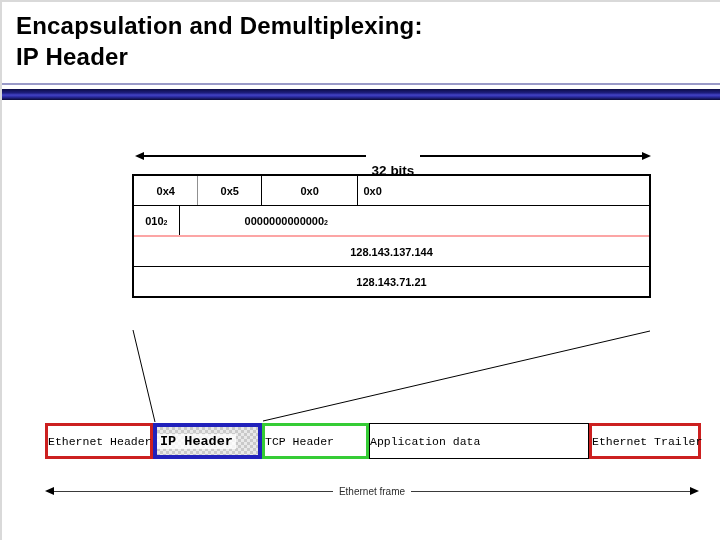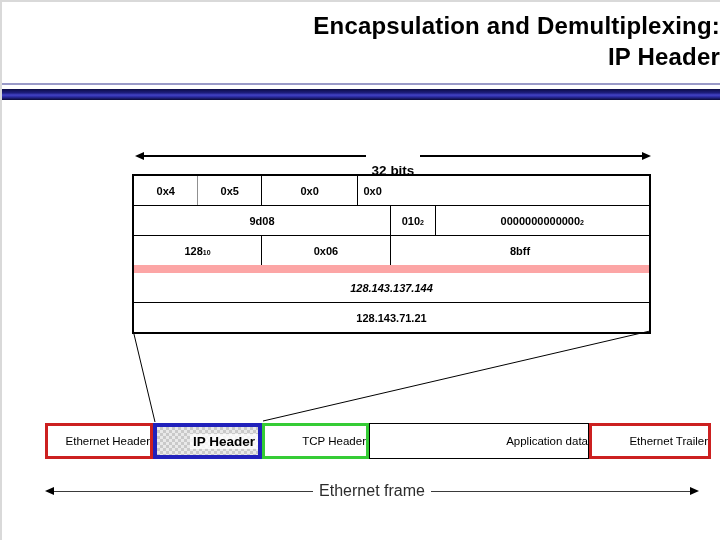--- a/index.html
+++ b/index.html
@@ -6,24 +6,23 @@
   .slide {
     position:relative; width:720px; height:540px;
     background:#ffffff; overflow:hidden;
     font-family:"Liberation Sans", sans-serif;
     box-sizing:border-box;
     border-top:2px solid #d9d9d9; border-left:2px solid #d9d9d9;
   }
 
   
   .title {
-    position:absolute; left:28px; top:8px; width:690px;
+    position:absolute; left:14px; top:8px; width:690px;
     font-size:24px; font-weight:bold; color:#000; line-height:31px;
     letter-spacing:0.2px;
-    text-align:right;
   }
   .rule-thin {
     position:absolute; left:0; top:81px; width:720px; height:2px;
     background:#9a9ac8;
   }
   .rule-main {
     position:absolute; left:0; top:87px; width:720px; height:11px;
     background:linear-gradient(180deg,#0b0b46 0%,#1d1d7e 35%,#4343c6 55%,#2a2aa0 72%,#090936 100%);
   }
 
@@ -34,61 +33,61 @@
   .harrow .ah.right { border-left:9px solid #000; }
   .harrow .ln { flex:1 1 auto; height:1px; background:#3a3a3a; }
   .harrow .lbl { flex:0 0 auto; padding:0 6px; white-space:nowrap; }
 
   #bits-arrow { left:133px; top:147px; width:516px; height:14px; }
   #bits-arrow .lbl { font-size:13.5px; font-weight:bold; color:#000;margin-top:28px; }
   #bits-arrow .ln { background:#000; height:2px; }
   #bits-arrow .ah.left{ border-right-color:#000;} #bits-arrow .ah.right{ border-left-color:#000;}
 
   #frame-arrow { left:43px; top:482px; width:654px; height:14px; }
-  #frame-arrow .lbl { font-size:16px; color:#2c2c2c; }
+  #frame-arrow .lbl { font-size:10px; color:#2c2c2c; }
 
   
   .ipt {
     position:absolute; left:130px; top:172px; width:519px;
     border:2px solid #000; box-sizing:border-box; background:#fff;
   }
   .ipt-row { display:flex; height:29px; border-top:1px solid #000; }
   .ipt-row:first-child { border-top:none; }
-  .ipt-row.heavy-top { border-top:8px solid #fca5a5;font-style:italic; }
+  .ipt-row.heavy-top { border-top:2px solid #fca5a5; }
   .cell {
     box-sizing:border-box; border-left:1px solid #000;
     display:flex; align-items:center; justify-content:center;
     font-size:11px; font-weight:bold; color:#000; white-space:nowrap;
     flex-shrink:0;
   }
   .cell:first-child { border-left:none; }
   .cell.gray-divider { border-left-color:#909090; }
   .cell sub { font-size:7px; font-weight:bold; position:relative; bottom:-2px; line-height:0; }
 
   
   .overlay { position:absolute; left:0; top:0; pointer-events:none; }
 
   
   .frame-box {
     position:absolute; top:421px; height:36px; box-sizing:border-box;
-    display:flex; align-items:center; justify-content:flex-end;
-    background:#fff; font-size:11.5px; color:#000; white-space:nowrap;
+    display:flex; align-items:center; justify-content:flex-start;
+    background:#fff; font-size:11.5px; color:#000; white-space:nowrap;font-family:Liberation Mono, monospace;
   }
   #box-eth-header  { left:43px;  width:108px; border:3px solid #cc2020; }
   #box-ip-header   { left:151px; width:109px; border:4px solid #2121bb;
     background-color:#e9e9e9;
     background-image:
       linear-gradient(45deg,#c9c9c9 25%,transparent 25%,transparent 75%,#c9c9c9 75%),
       linear-gradient(45deg,#c9c9c9 25%,transparent 25%,transparent 75%,#c9c9c9 75%);
     background-position:0 0,3px 3px; background-size:6px 6px;
     font-weight:bold; font-size:13.5px; }
   #box-ip-header .box-label { background:rgba(255,255,255,0.8); padding:0 3px; }
   #box-tcp-header  { left:260px; width:107px; border:3px solid #35cc35; }
   #box-app-data    { left:367px; width:220px; border:1px solid #000; }
-  #box-eth-trailer { left:587px; width:122px; border:3px solid #cc2020; }
+  #box-eth-trailer { left:587px; width:112px; border:3px solid #cc2020; }
 
   
   .page-num {
     position:absolute; left:686px; top:534px;
     font-family:"Liberation Serif", serif; font-size:13px; color:#000;
   }
 </style>
 </head>
 <body>
 
@@ -122,45 +121,27 @@
       <div class="cell" style="width:18.69%">
           <span>0x0</span>
           <sub></sub>
         </div>
       <div class="cell" style="width:5.78%">
           <span>0x0</span>
           <sub></sub>
         </div>
     </div>
     <div class="ipt-row">
-      <div class="cell" style="width:49.71%">
-          <span>9d08</span>
-          <sub></sub>
-        </div>
       <div class="cell" style="width:8.67%">
           <span>010</span>
           <sub>2</sub>
         </div>
       <div class="cell" style="width:41.62%">
           <span>0000000000000</span>
           <sub>2</sub>
-        </div>
-    </div>
-    <div class="ipt-row">
-      <div class="cell" style="width:24.66%">
-          <span>128</span>
-          <sub>10</sub>
-        </div>
-      <div class="cell" style="width:25.05%">
-          <span>0x06</span>
-          <sub></sub>
-        </div>
-      <div class="cell" style="width:50.29%">
-          <span>8bff</span>
-          <sub></sub>
         </div>
     </div>
     <div class="ipt-row heavy-top">
       <div class="cell" style="width:100%">
           <span>128.143.137.144</span>
           <sub></sub>
         </div>
     </div>
     <div class="ipt-row">
       <div class="cell" style="width:100%">

